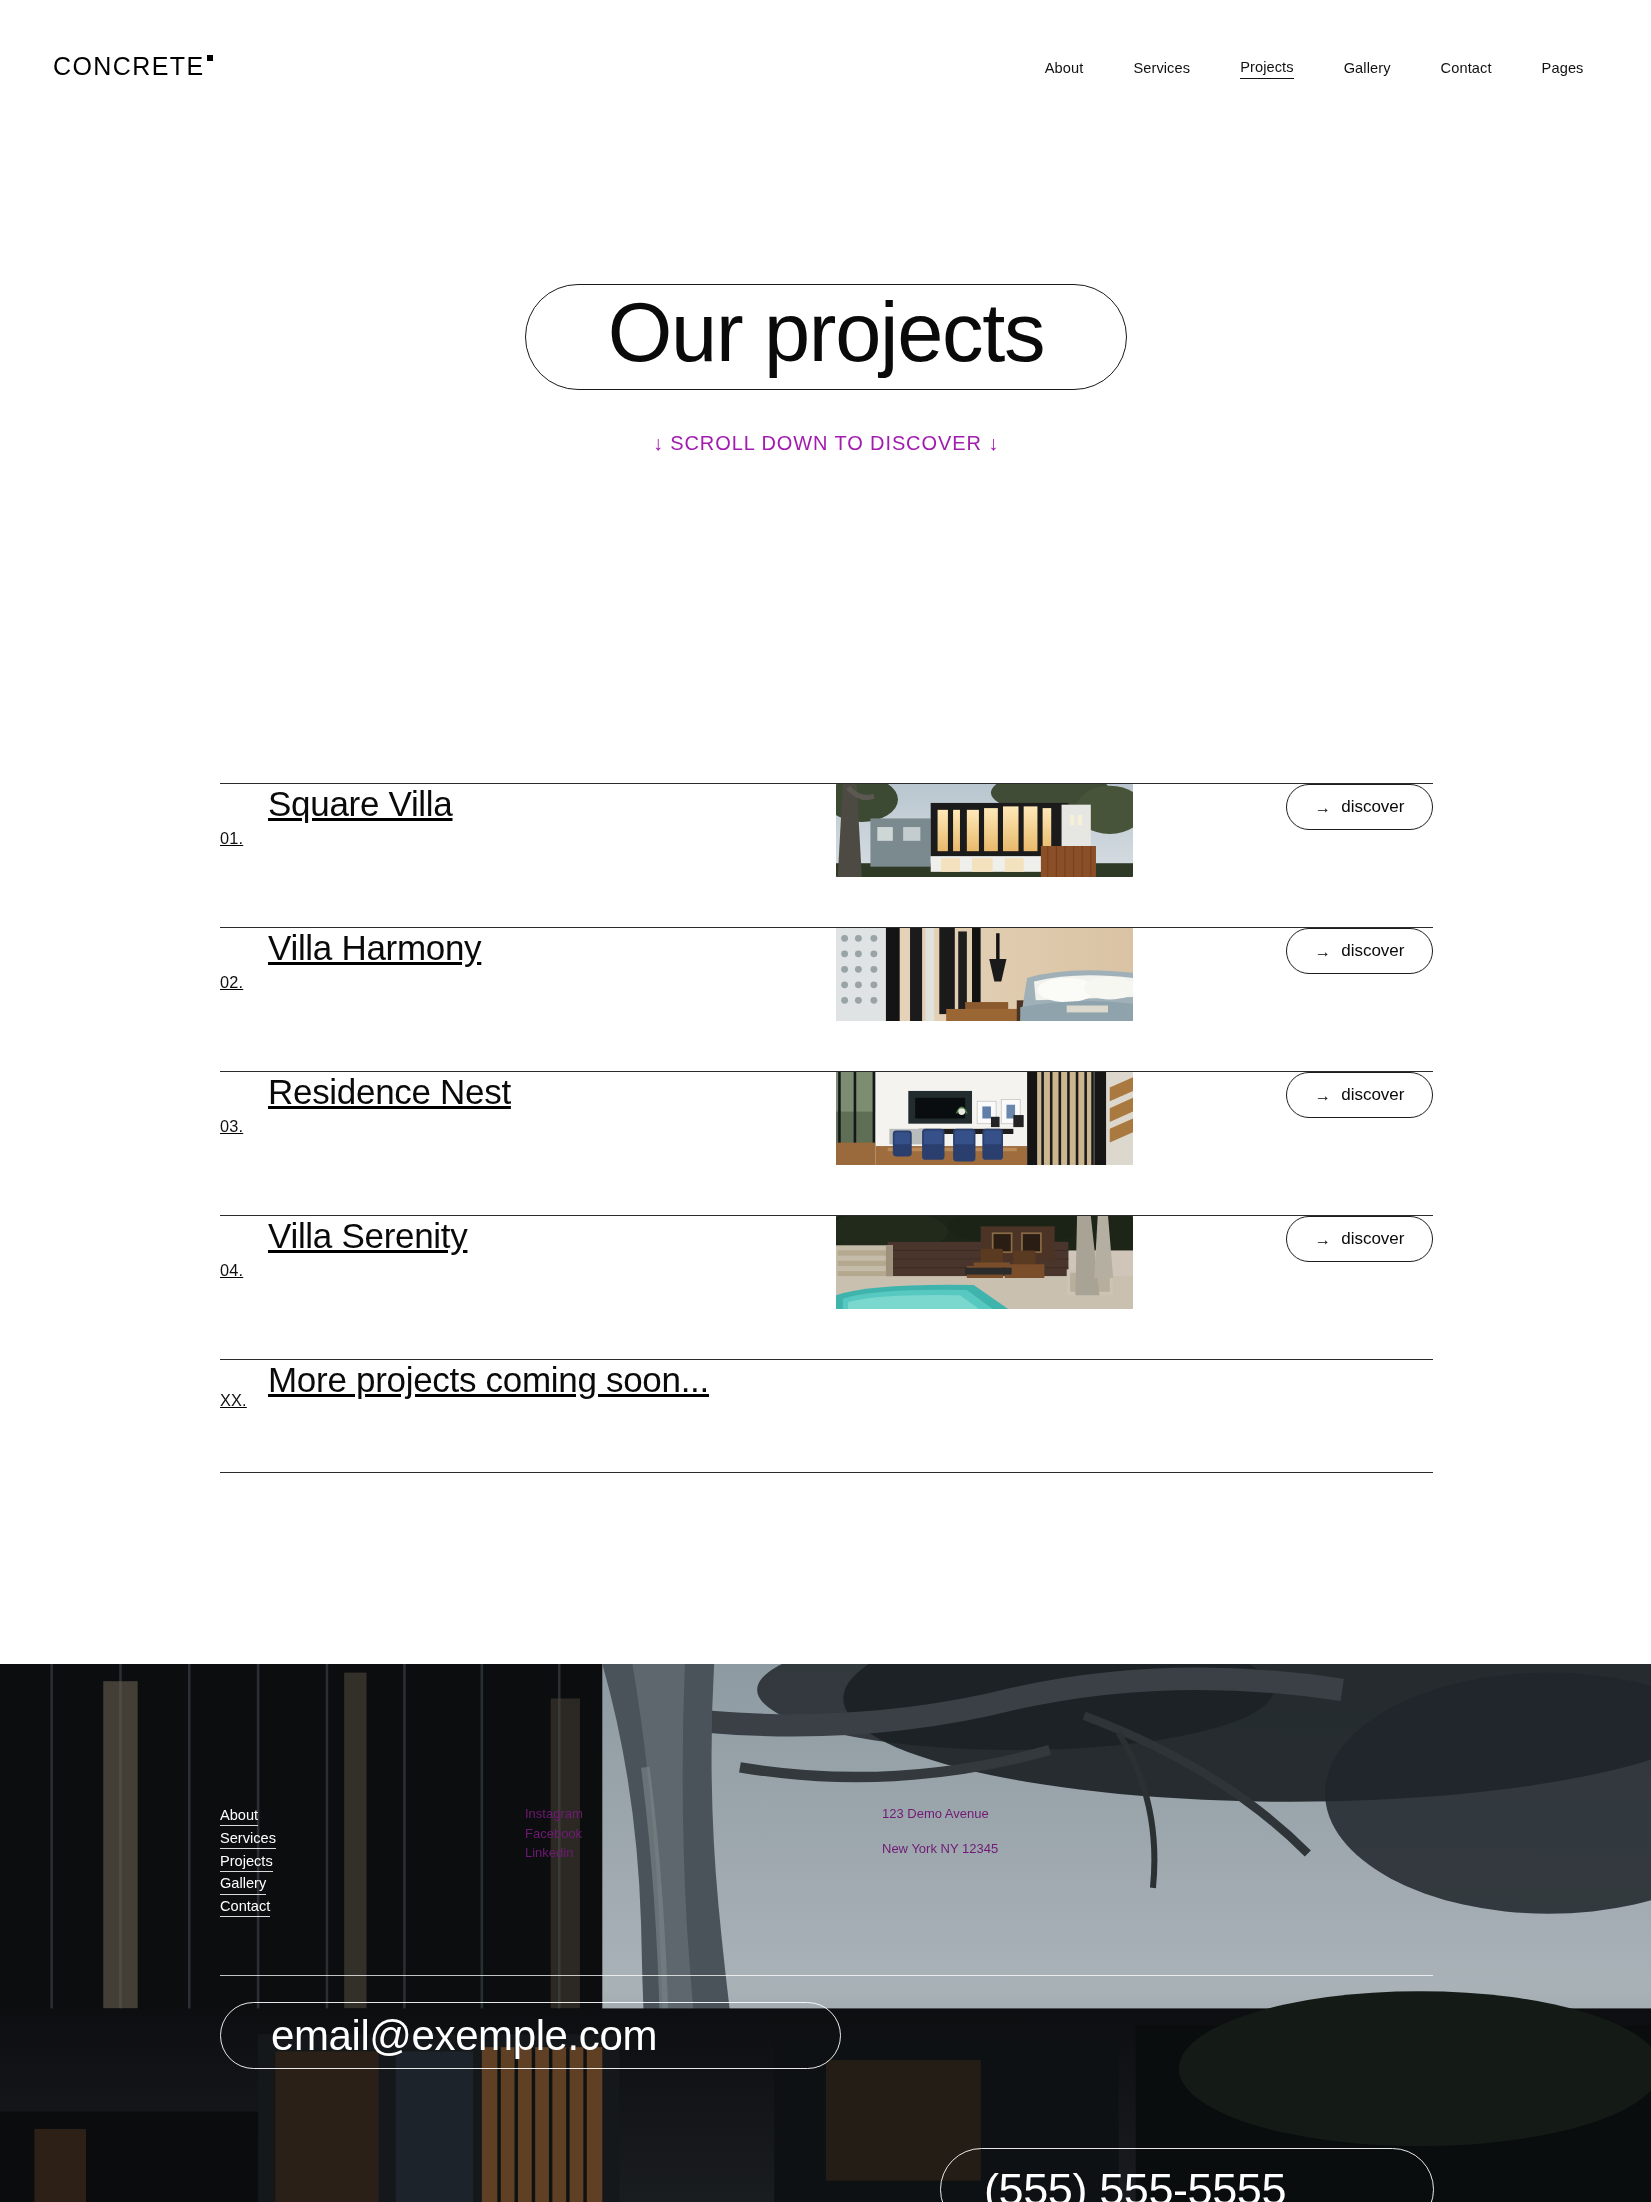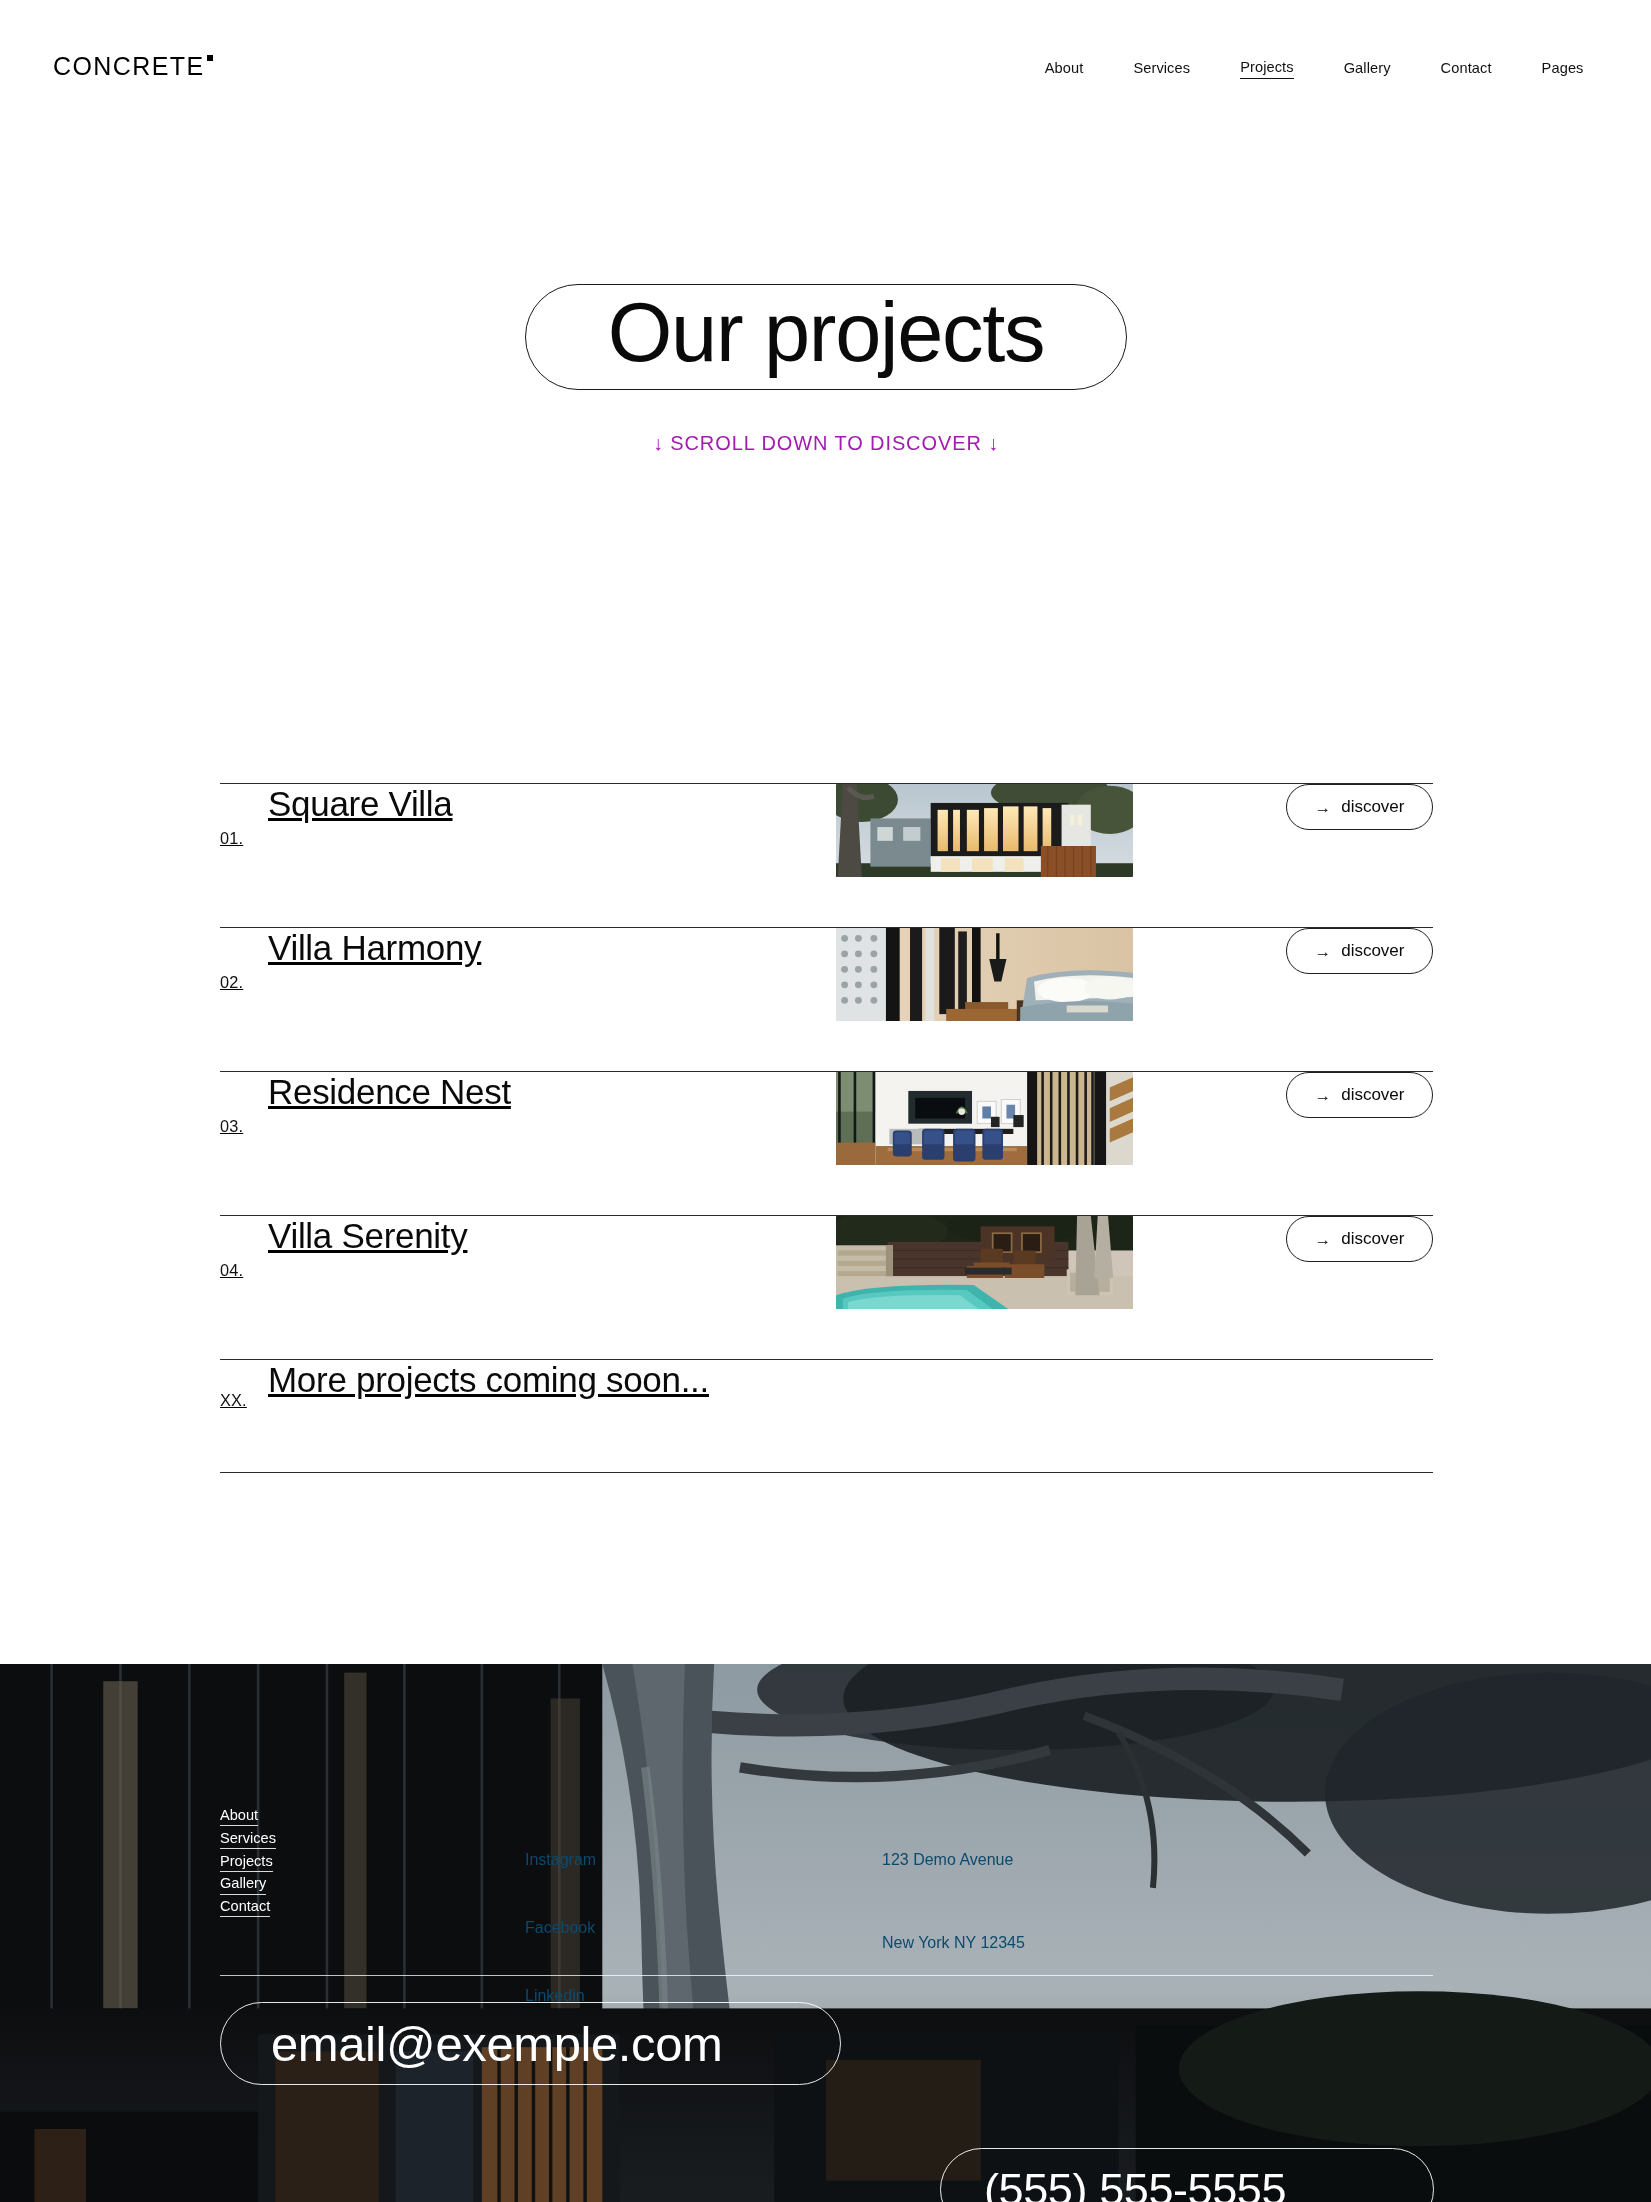--- a/index.html
+++ b/index.html
@@ -108,34 +108,34 @@
     display:flex;
   }
   .fcol-links { width:305px; display:flex; flex-direction:column; gap:1.7px; }
   .fcol-social { width:357px; display:flex; flex-direction:column; gap:1.7px; }
   .fcol-addr { display:flex; flex-direction:column; gap:17px; }
   .flink {
     font-size:14.6px; color:#fff; text-decoration:none;
     border-bottom:0.9px solid rgba(255,255,255,0.85);
     align-self:flex-start; line-height:1.38; cursor:pointer;
   }
-  .ftext { font-size:16px; color:#0c4a6e; line-height:1.38;margin-top:44px; }
+  .ftext { font-size:13px; color:#701a75; line-height:1.38; }
   .footer-rule {
     position:absolute; top:1975px; left:220px; width:1213px;
     height:0.9px; background:rgba(255,255,255,0.75);
   }
   .contact-pill {
     position:absolute;
     border:1.1px solid rgba(255,255,255,0.9); border-radius:86px;
     display:flex; align-items:center;
     color:#fff; cursor:pointer; text-decoration:none;
   }
   .pill-email {
-    top:2002px; left:220px; width:621px; height:83px;
-    padding-left:50px; font-size:49px; letter-spacing:-0.4px;
+    top:2002px; left:220px; width:621px; height:67px;
+    padding-left:50px; font-size:42px; letter-spacing:-0.4px;
   }
   .pill-phone {
     top:2148px; left:940px; width:494px; height:83px;
     padding-left:43px; font-size:45px; letter-spacing:-0.4px;
   }
 </style>
 </head>
 <body>
 
 <div class="header">

